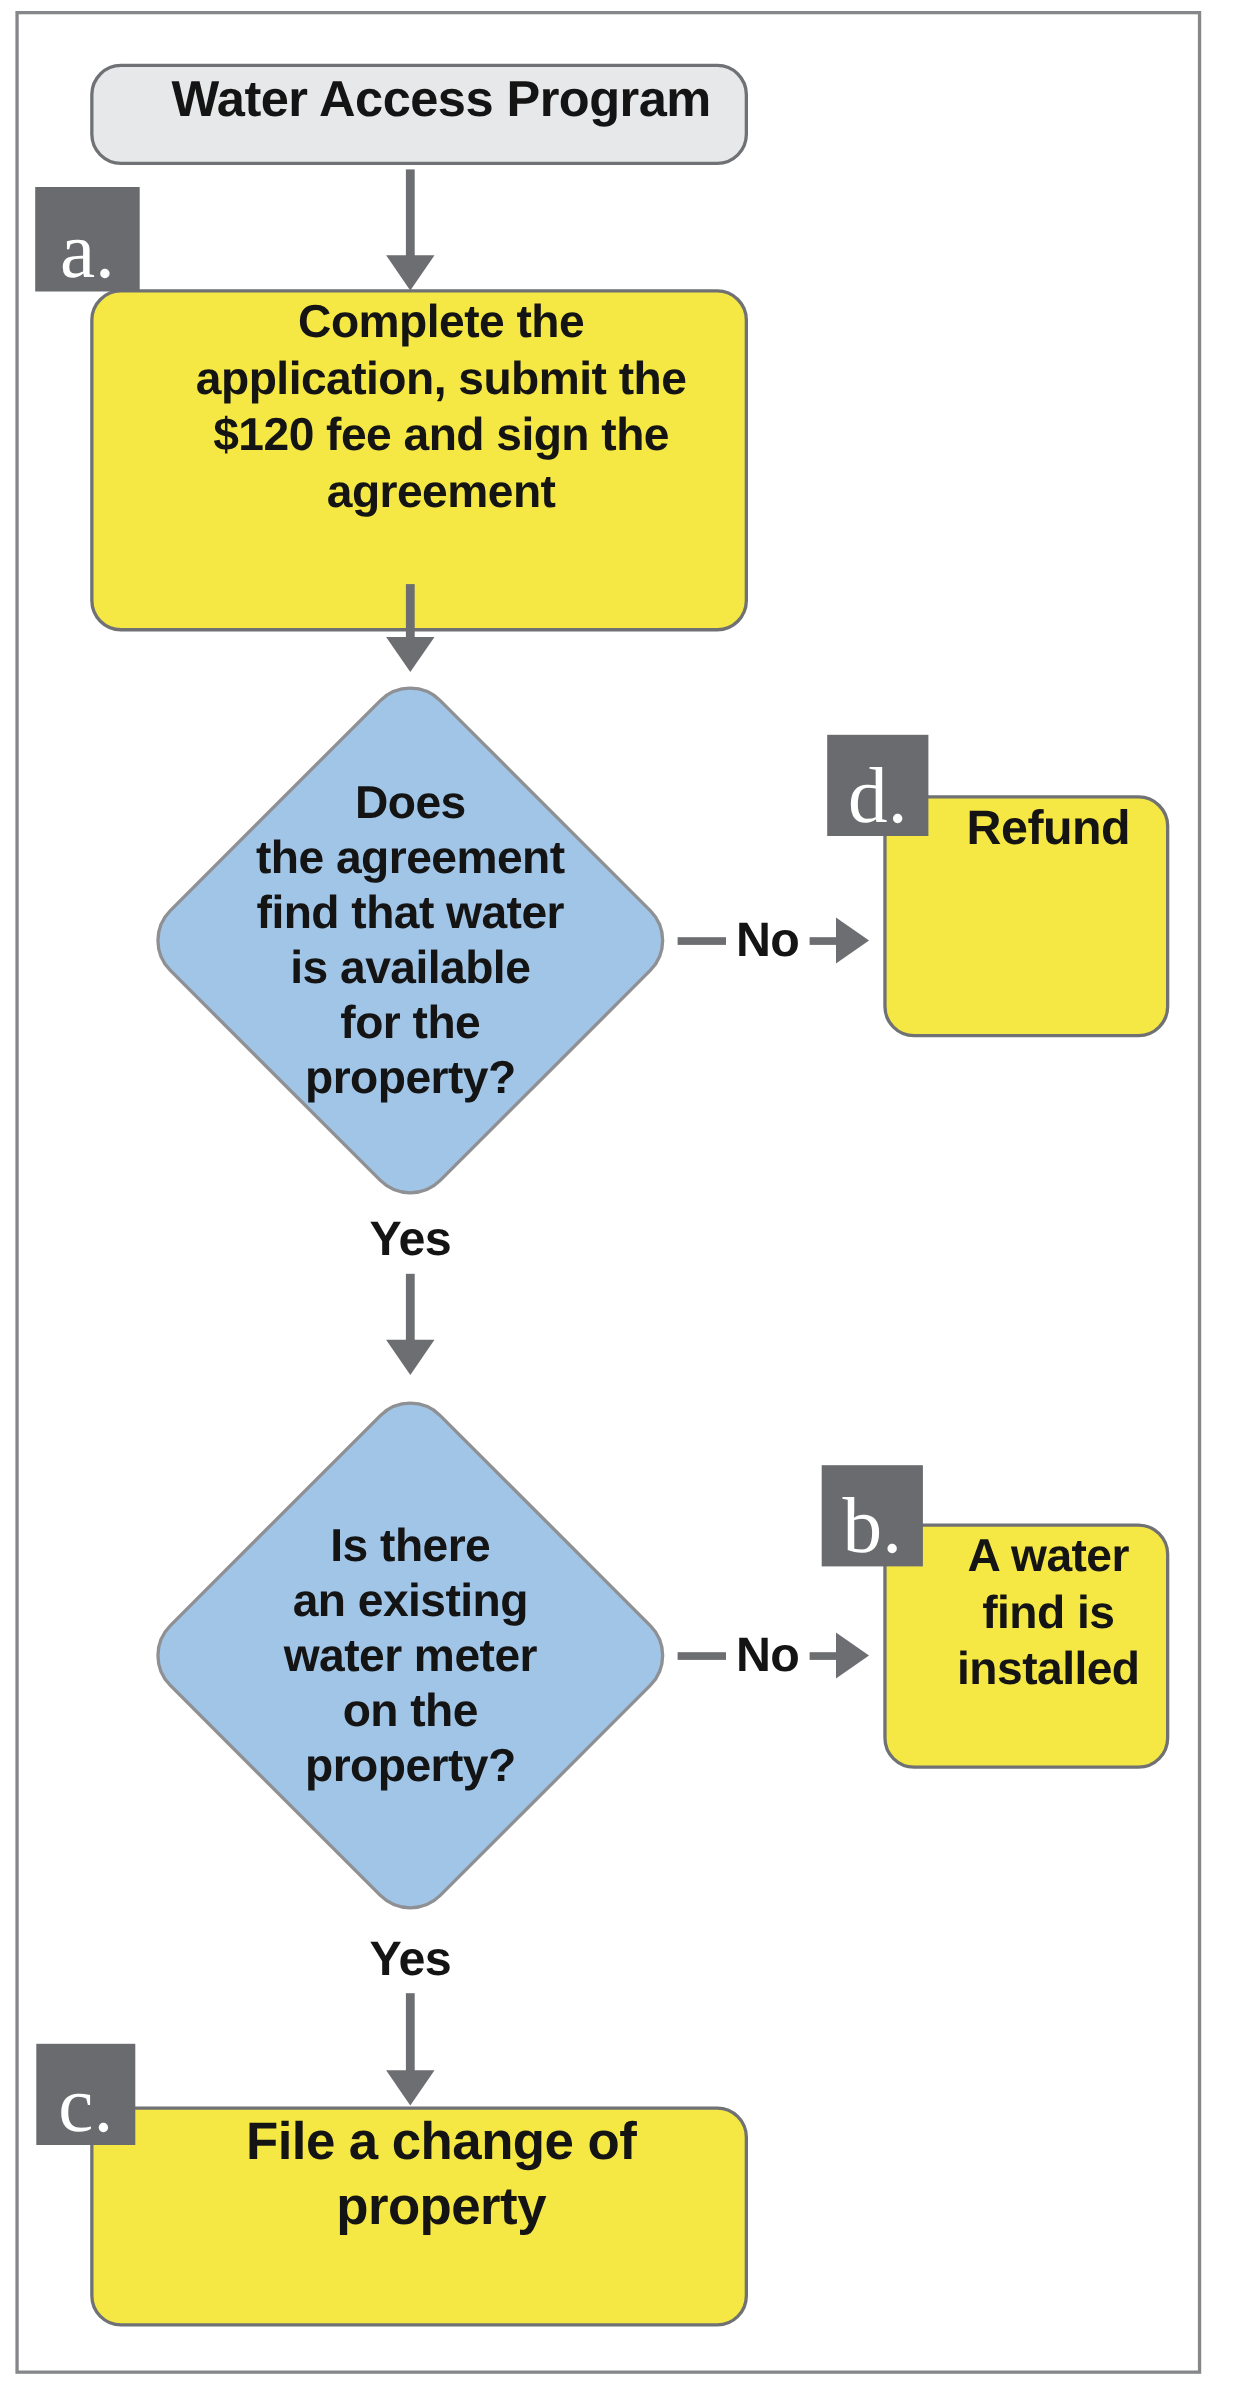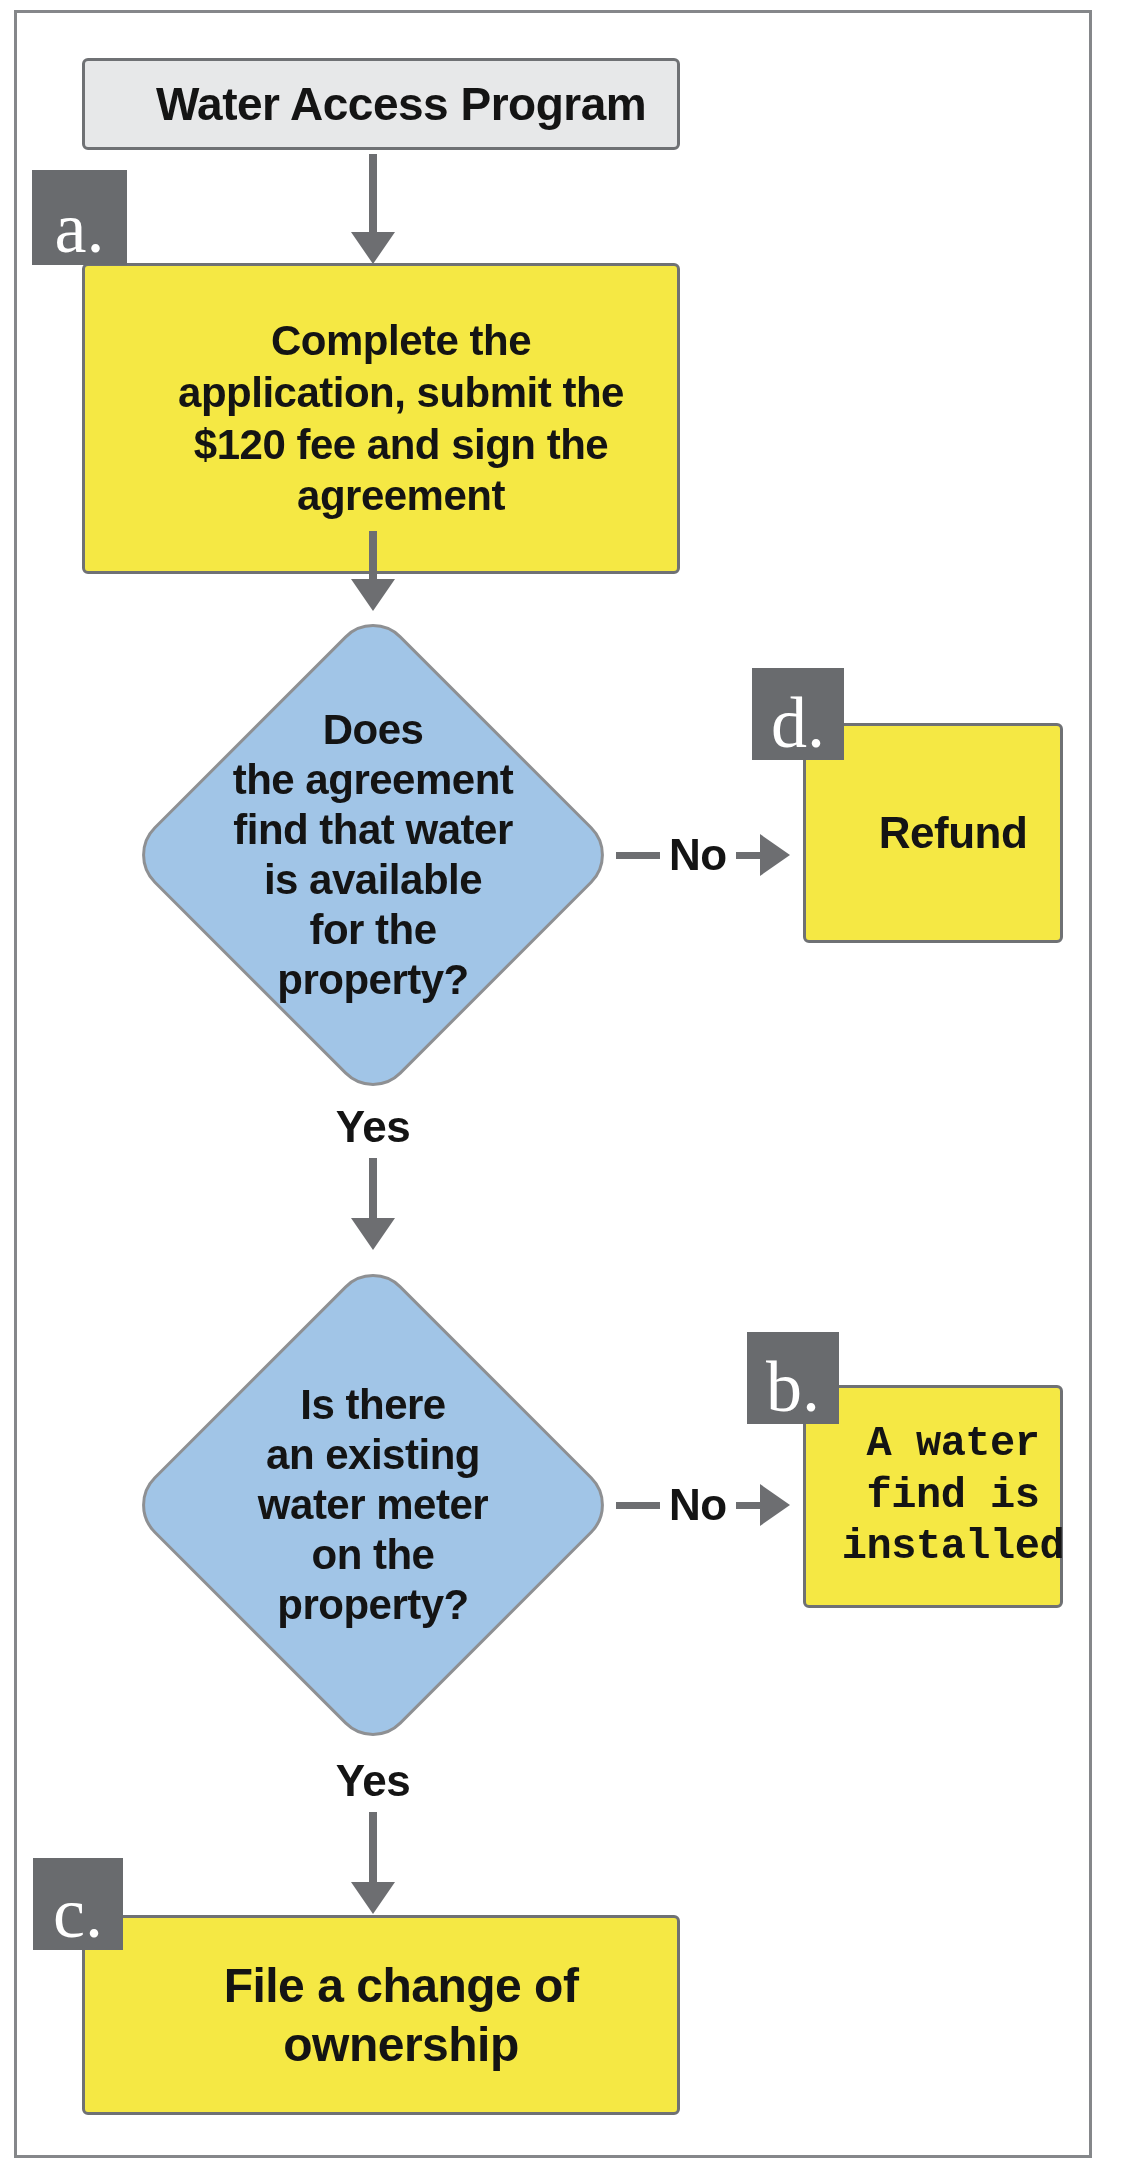--- a/index.html
+++ b/index.html
@@ -9,26 +9,26 @@
   }
   html,body{margin:0;padding:0;background:#FFFFFF;}
   body{width:1130px;height:2168px;position:relative;overflow:hidden;
        font-family:"Liberation Sans","DejaVu Sans",sans-serif;color:var(--text);}
   .abs{position:absolute;box-sizing:border-box;}
 
   
   #frame{left:14px;top:10px;width:1078px;height:2148px;border:3px solid var(--frame-border);background:#FFFFFF;}
 
   
-  .node{border:3px solid var(--box-border);border-radius:6px;display:flex;align-items:center;justify-content:center;
+  .node{border:3px solid var(--box-border);border-radius:28px;display:flex;align-items:flex-start;justify-content:center;
         text-align:center;font-weight:700;letter-spacing:-0.5px;line-height:1.23;padding-left:40px;}
   #title-box{left:82px;top:58px;width:598px;height:92px;background:var(--title-fill);font-size:46px;}
   #step-a{left:82px;top:263px;width:598px;height:311px;background:var(--yellow);font-size:42px;}
   #box-d{left:803px;top:723px;width:260px;height:220px;background:var(--yellow);font-size:44px;}
-  #box-b{left:803px;top:1385px;width:260px;height:223px;background:var(--yellow);font-size:42px;font-family:Liberation Mono, monospace;}
+  #box-b{left:803px;top:1385px;width:260px;height:223px;background:var(--yellow);font-size:42px;}
   #box-c{left:82px;top:1915px;width:598px;height:200px;background:var(--yellow);font-size:48px;}
   .node-text span{display:block;}
 
   
   .tag{background:var(--tag-gray);display:flex;align-items:flex-end;justify-content:center;
        font-family:"Liberation Serif","DejaVu Serif",serif;color:#FFFFFF;font-size:72px;line-height:0.92;
        padding-bottom:4px;z-index:5;}
   #tag-a{left:32px;top:170px;width:95px;height:95px;}
   #tag-d{left:752px;top:668px;width:92px;height:92px;}
   #tag-b{left:747px;top:1332px;width:92px;height:92px;}
@@ -159,15 +159,15 @@
 <div id="yes2" class="abs yes-label">Yes</div>
 <div id="arrow4-shaft" class="abs shaft-v"></div>
 <div id="arrow4-head" class="abs head-down"></div>
 
 <div id="tag-c" class="abs tag">
   <span>c.</span>
 </div>
 <div id="box-c" class="abs node">
   <div class="node-text">
     <span>File a change of</span>
-    <span>ownership</span>
+    <span>property</span>
   </div>
 </div>
 
 </body></html>

